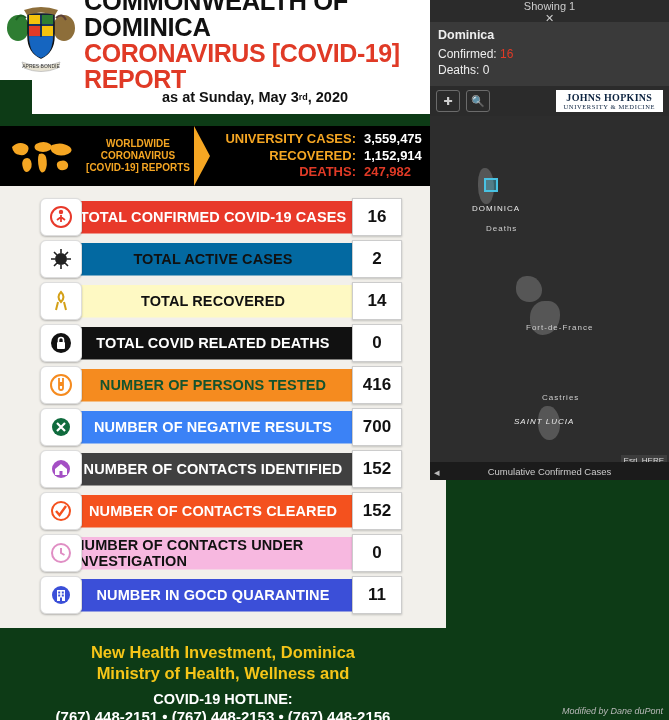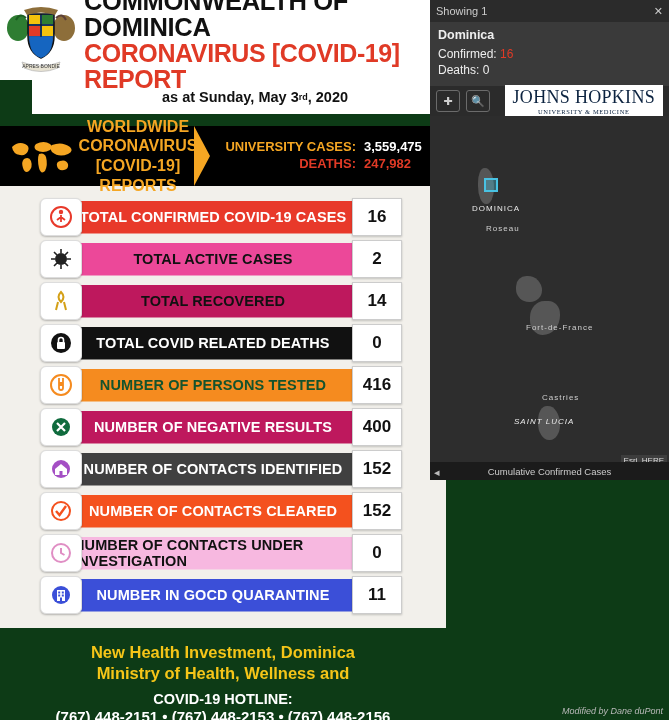--- a/index.html
+++ b/index.html
@@ -44,21 +44,21 @@
   
   .world{
     position:relative;background:#000;width:446px;height:60px;
     display:flex;align-items:center;
   }
   .world-map{
     width:70px;height:42px;margin-left:6px;flex:0 0 70px;position:relative;
   }
   .world-left{
     margin-left:2px;width:120px;color:#f5a623;font-weight:bold;
-    font-size:16px;line-height:1.22;text-align:center;
+    font-size:10px;line-height:1.22;text-align:center;
   }
   .arrow{
     width:0;height:0;border-top:30px solid transparent;border-bottom:30px solid transparent;
     border-left:16px solid #f5a623;margin-left:-4px;
   }
   .world-right{
     margin-left:8px;font-size:13px;font-weight:bold;line-height:1.28;
   }
   .wr-row{display:flex;white-space:nowrap}
   .wr-lab{color:#f5a623;text-align:right;width:138px}
@@ -96,38 +96,38 @@
   .f1{color:#f5c518;font-size:16.5px;font-weight:bold;line-height:1.25}
   .f2{color:#fff;font-size:14.5px;font-weight:bold;margin-top:8px}
   .f3{color:#fff;font-size:15px;font-weight:bold;line-height:1.35}
   
   .mappanel{
     position:absolute;left:430px;top:0;width:239px;height:480px;
     background:#1b1b1b;color:#ddd;overflow:hidden;
   }
   .mp-head{
     height:22px;display:flex;align-items:center;justify-content:space-between;
-    background:#2b2b2b;padding:0 6px;font-size:11px;color:#ccc;
+    background:#2b2b2b;padding:0 6px;font-size:11px;color:#ccc;flex-direction:column;
   }
   .mp-body{background:#3a3a3a;padding:6px 8px 8px 8px;font-size:12px;color:#eee;}
   .mp-title{font-weight:bold;font-size:12.5px;margin-bottom:4px}
   .mp-line{line-height:1.35}
   .mp-num-red{color:#e03a26}
   .mp-tools{
     height:30px;background:#2b2b2b;display:flex;align-items:center;padding:0 6px;
   }
   .tool{
     width:22px;height:20px;border:1px solid #6b6b6b;border-radius:3px;margin-right:6px;
     display:flex;align-items:center;justify-content:center;color:#cfcfcf;font-size:11px;
   }
   .jhu{
     background:#fff;color:#0c2340;margin-left:auto;padding:2px 8px;text-align:center;
     font-family:"Liberation Serif", serif;
   }
-  .jhu .j1{font-size:18px;font-weight:normal;letter-spacing:0.3px}
+  .jhu .j1{font-size:10px;font-weight:bold;letter-spacing:0.3px}
   .jhu .j2{font-size:6.5px;letter-spacing:0.6px}
   .mp-map{position:relative;height:370px;background:#2d2d2d;overflow:hidden}
   .isl{position:absolute;background:#565656;border-radius:40% 55% 45% 50%}
   .mlabel{position:absolute;color:#cfcfcf;font-size:8px;letter-spacing:1px}
   .mlabel.w{color:#e9e9e9}
   .casebox{
     position:absolute;width:10px;height:10px;border:2px solid #49c2e3;background:rgba(73,194,227,.35);
   }
   .mp-foot{
     position:absolute;left:0;bottom:0;width:239px;height:18px;background:#1b1b1b;
@@ -197,20 +197,24 @@
       <div>CORONAVIRUS</div>
       <div>[COVID-19] REPORTS</div>
     </div>
     <div class="arrow"></div>
     <div class="world-right">
       <div class="wr-row">
         <div class="wr-lab">UNIVERSITY CASES:</div>
         <div class="wr-val">3,559,475</div>
       </div>
       <div class="wr-row">
+        <div class="wr-lab">RECOVERED:</div>
+        <div class="wr-val">1,152,914</div>
+      </div>
+      <div class="wr-row">
         <div class="wr-lab red">DEATHS:</div>
         <div class="wr-val red">247,982</div>
       </div>
     </div>
   </div>
 
   <div class="stats">
 
     <div class="row">
       <div class="ic">
@@ -228,34 +232,34 @@
 
     <div class="row">
       <div class="ic">
         <svg width="24" height="24" viewBox="0 0 24 24">
             <circle cx="12" cy="12" r="6" fill="#222"></circle>
             <g stroke="#222" stroke-width="1.6">
               <path d="M12 2 v4 M12 18 v4 M2 12 h4 M18 12 h4 M5 5 l3 3 M16 16 l3 3 M19 5 l-3 3 M8 16 l-3 3"></path>
             </g>
           </svg>
       </div>
-      <div class="bar" style="background:#ec4899">
+      <div class="bar" style="background:#0369a1">
         <span style="color:#111111">TOTAL ACTIVE CASES</span>
       </div>
       <div class="val">2</div>
     </div>
 
     <div class="row">
       <div class="ic">
         <svg width="24" height="24" viewBox="0 0 24 24">
             <path d="M12 3 q5 5 0 10 q-5 -5 0 -10z" fill="none" stroke="#d4a017" stroke-width="2"></path>
             <path d="M9 13 l-2 8 M15 13 l2 8" stroke="#d4a017" stroke-width="2" fill="none"></path>
           </svg>
       </div>
-      <div class="bar" style="background:#be185d">
+      <div class="bar" style="background:#fef9c3">
         <span style="color:#111111">TOTAL RECOVERED</span>
       </div>
       <div class="val">14</div>
     </div>
 
     <div class="row">
       <div class="ic">
         <svg width="24" height="24" viewBox="0 0 24 24">
             <circle cx="12" cy="12" r="10" fill="#111"></circle>
             <rect x="8" y="11" width="8" height="7" rx="1" fill="#fff"></rect>
@@ -282,24 +286,24 @@
       <div class="val">416</div>
     </div>
 
     <div class="row">
       <div class="ic">
         <svg width="24" height="24" viewBox="0 0 24 24">
             <circle cx="12" cy="12" r="9" fill="#0f6b3d"></circle>
             <path d="M8 8 l8 8 M16 8 l-8 8" stroke="#fff" stroke-width="2.2"></path>
           </svg>
       </div>
-      <div class="bar" style="background:#be185d">
+      <div class="bar" style="background:#3b82f6">
         <span style="color:#ffffff">NUMBER OF NEGATIVE RESULTS</span>
       </div>
-      <div class="val">400</div>
+      <div class="val">700</div>
     </div>
 
     <div class="row">
       <div class="ic">
         <svg width="24" height="24" viewBox="0 0 24 24">
             <circle cx="12" cy="12" r="9" fill="#a44fc4"></circle>
             <path d="M6 12 l6 -5 l6 5 v6 h-12z" fill="#fff"></path>
             <rect x="10.5" y="14" width="3" height="4" fill="#a44fc4"></rect>
           </svg>
       </div>
@@ -396,21 +400,21 @@
 
   <div class="mp-map">
     <div class="isl" style="left:48px;top:52px;width:16px;height:36px;"></div>
     <div class="isl" style="left:86px;top:160px;width:26px;height:26px;"></div>
     <div class="isl" style="left:100px;top:185px;width:30px;height:34px;border-radius:50% 40% 60% 45%;"></div>
     <div class="isl" style="left:108px;top:290px;width:22px;height:34px;"></div>
 
     <div class="casebox" style="left:54px;top:62px;"></div>
 
     <div class="mlabel w" style="left:42px;top:88px;">DOMINICA</div>
-    <div class="mlabel" style="left:56px;top:108px;">Roseau</div>
+    <div class="mlabel" style="left:56px;top:108px;">Deaths</div>
     <div class="mlabel" style="left:96px;top:207px;">Fort-de-France</div>
     <div class="mlabel" style="left:112px;top:277px;">Castries</div>
     <div class="mlabel w" style="left:84px;top:301px;font-style:italic;">SAINT LUCIA</div>
 
     <div class="esri">Esri, HERE</div>
   </div>
 
   <div class="mp-foot">
     <span>Cumulative Confirmed Cases</span>
     <span class="mp-arrow">◂</span>

